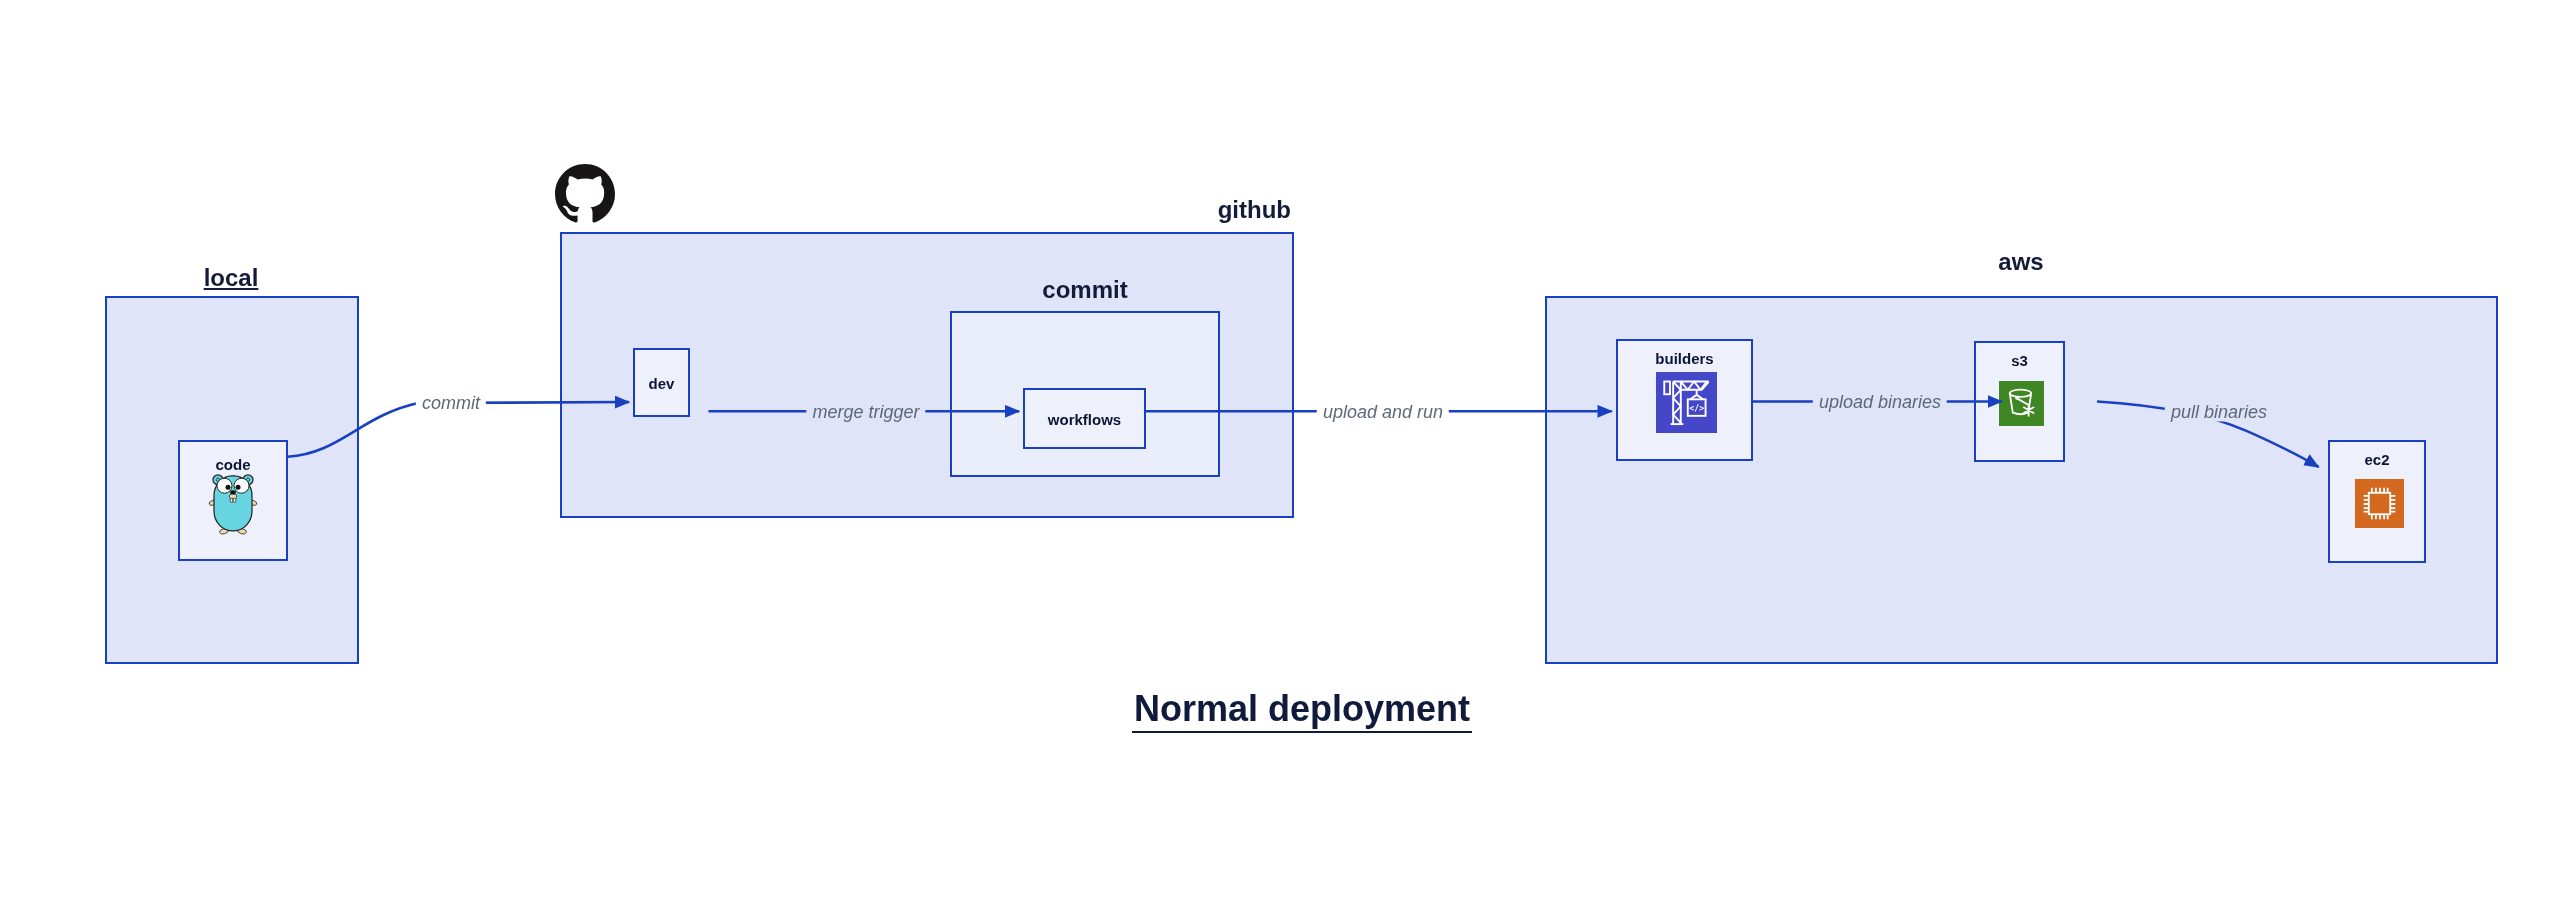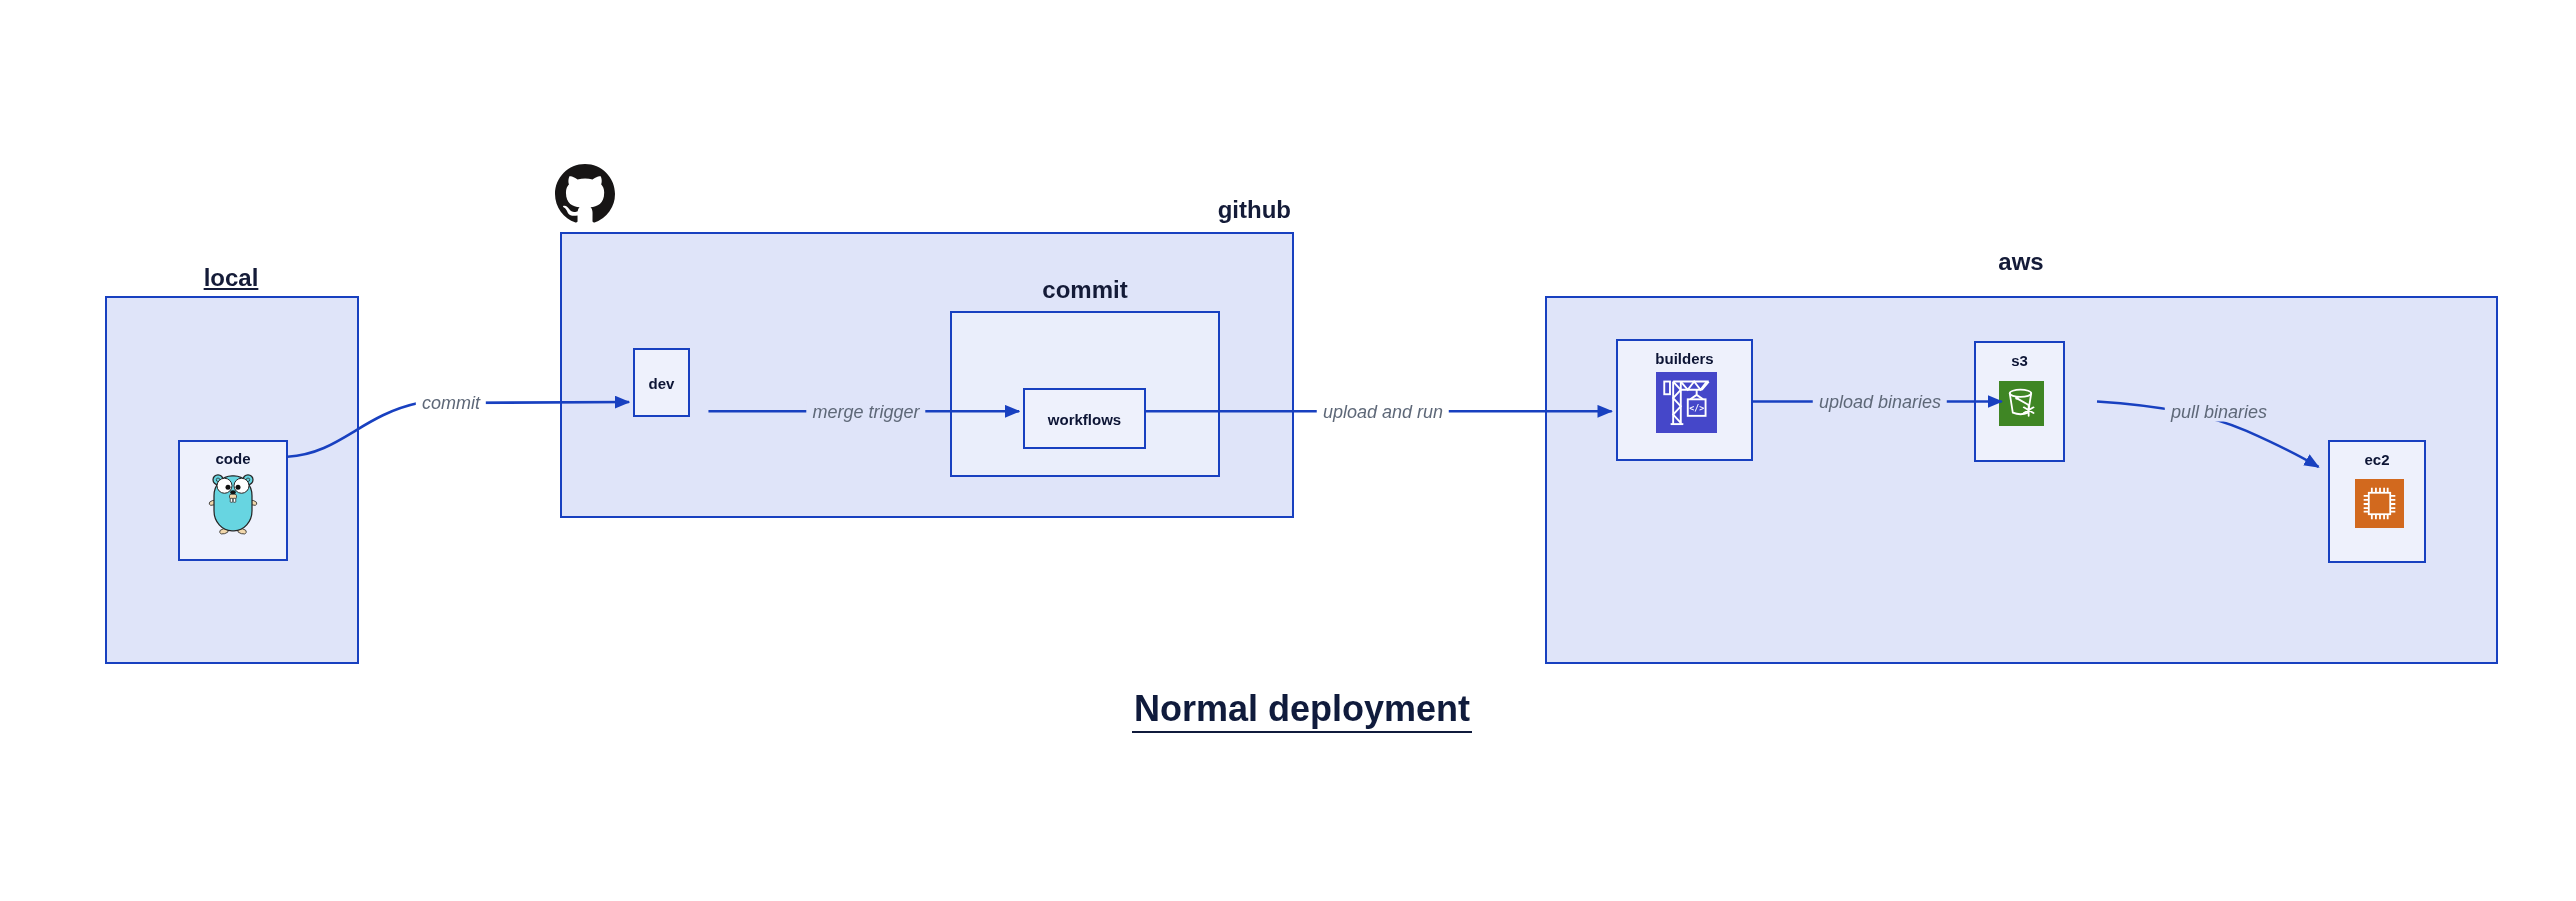--- a/index.html
+++ b/index.html
@@ -60,21 +60,21 @@
   <div class="group-label" style="left:1085px;top:278px;transform:translateX(-50%);">commit</div>
   <div class="group-label" style="left:2021px;top:250px;transform:translateX(-50%);">aws</div>
 
   <div class="icon-abs" style="left:555px;top:164px;width:60px;height:60px;">
     <svg viewBox="0 0 16 16" width="60" height="60" aria-hidden="true">
       <path fill="#171515" fill-rule="evenodd" d="M8 0C3.58 0 0 3.58 0 8c0 3.54 2.29 6.53 5.47 7.59.4.07.55-.17.55-.38 0-.19-.01-.82-.01-1.49-2.01.37-2.53-.49-2.69-.94-.09-.23-.48-.94-.82-1.13-.28-.15-.68-.52-.01-.53.63-.01 1.08.58 1.23.82.72 1.21 1.87.87 2.33.66.07-.52.28-.87.51-1.07-1.78-.2-3.64-.89-3.64-3.95 0-.87.31-1.59.82-2.15-.08-.2-.36-1.02.08-2.12 0 0 .67-.21 2.2.82.64-.18 1.32-.27 2-.27s1.36.09 2 .27c1.53-1.04 2.2-.82 2.2-.82.44 1.1.16 1.92.08 2.12.51.56.82 1.27.82 2.15 0 3.07-1.87 3.75-3.65 3.95.29.25.54.73.54 1.48 0 1.07-.01 1.93-.01 2.2 0 .21.15.46.55.38A8.01 8.01 0 0 0 16 8c0-4.42-3.58-8-8-8z"></path>
     </svg>
   </div>
 
   <div class="node-box" style="left:178px;top:440px;width:110px;height:121px;">
-    <div class="node-label" style="left:50%;top:9px;">code</div>
+    <div class="node-label" style="left:50%;top:15px;">code</div>
     <div class="icon-abs" style="left:28px;top:29px;width:50px;height:64px;">
       <svg viewBox="0 0 100 125" width="50" height="64" aria-hidden="true">
         <circle cx="20" cy="16" r="10" fill="#67d5e1" stroke="#262626" stroke-width="2.5"></circle>
         <circle cx="20" cy="16" r="3.5" fill="none" stroke="#262626" stroke-width="1.5"></circle>
         <circle cx="80" cy="16" r="10" fill="#67d5e1" stroke="#262626" stroke-width="2.5"></circle>
         <circle cx="80" cy="16" r="3.5" fill="none" stroke="#262626" stroke-width="1.5"></circle>
         <ellipse cx="10" cy="62" rx="8" ry="4.5" fill="#f2d8ac" stroke="#262626" stroke-width="1.5" transform="rotate(-20 10 62)"></ellipse>
         <ellipse cx="90" cy="62" rx="8" ry="4.5" fill="#f2d8ac" stroke="#262626" stroke-width="1.5" transform="rotate(20 90 62)"></ellipse>
         <ellipse cx="32" cy="119" rx="9" ry="5" fill="#f2d8ac" stroke="#262626" stroke-width="1.5" transform="rotate(-15 32 119)"></ellipse>
         <ellipse cx="68" cy="119" rx="9" ry="5" fill="#f2d8ac" stroke="#262626" stroke-width="1.5" transform="rotate(15 68 119)"></ellipse>

